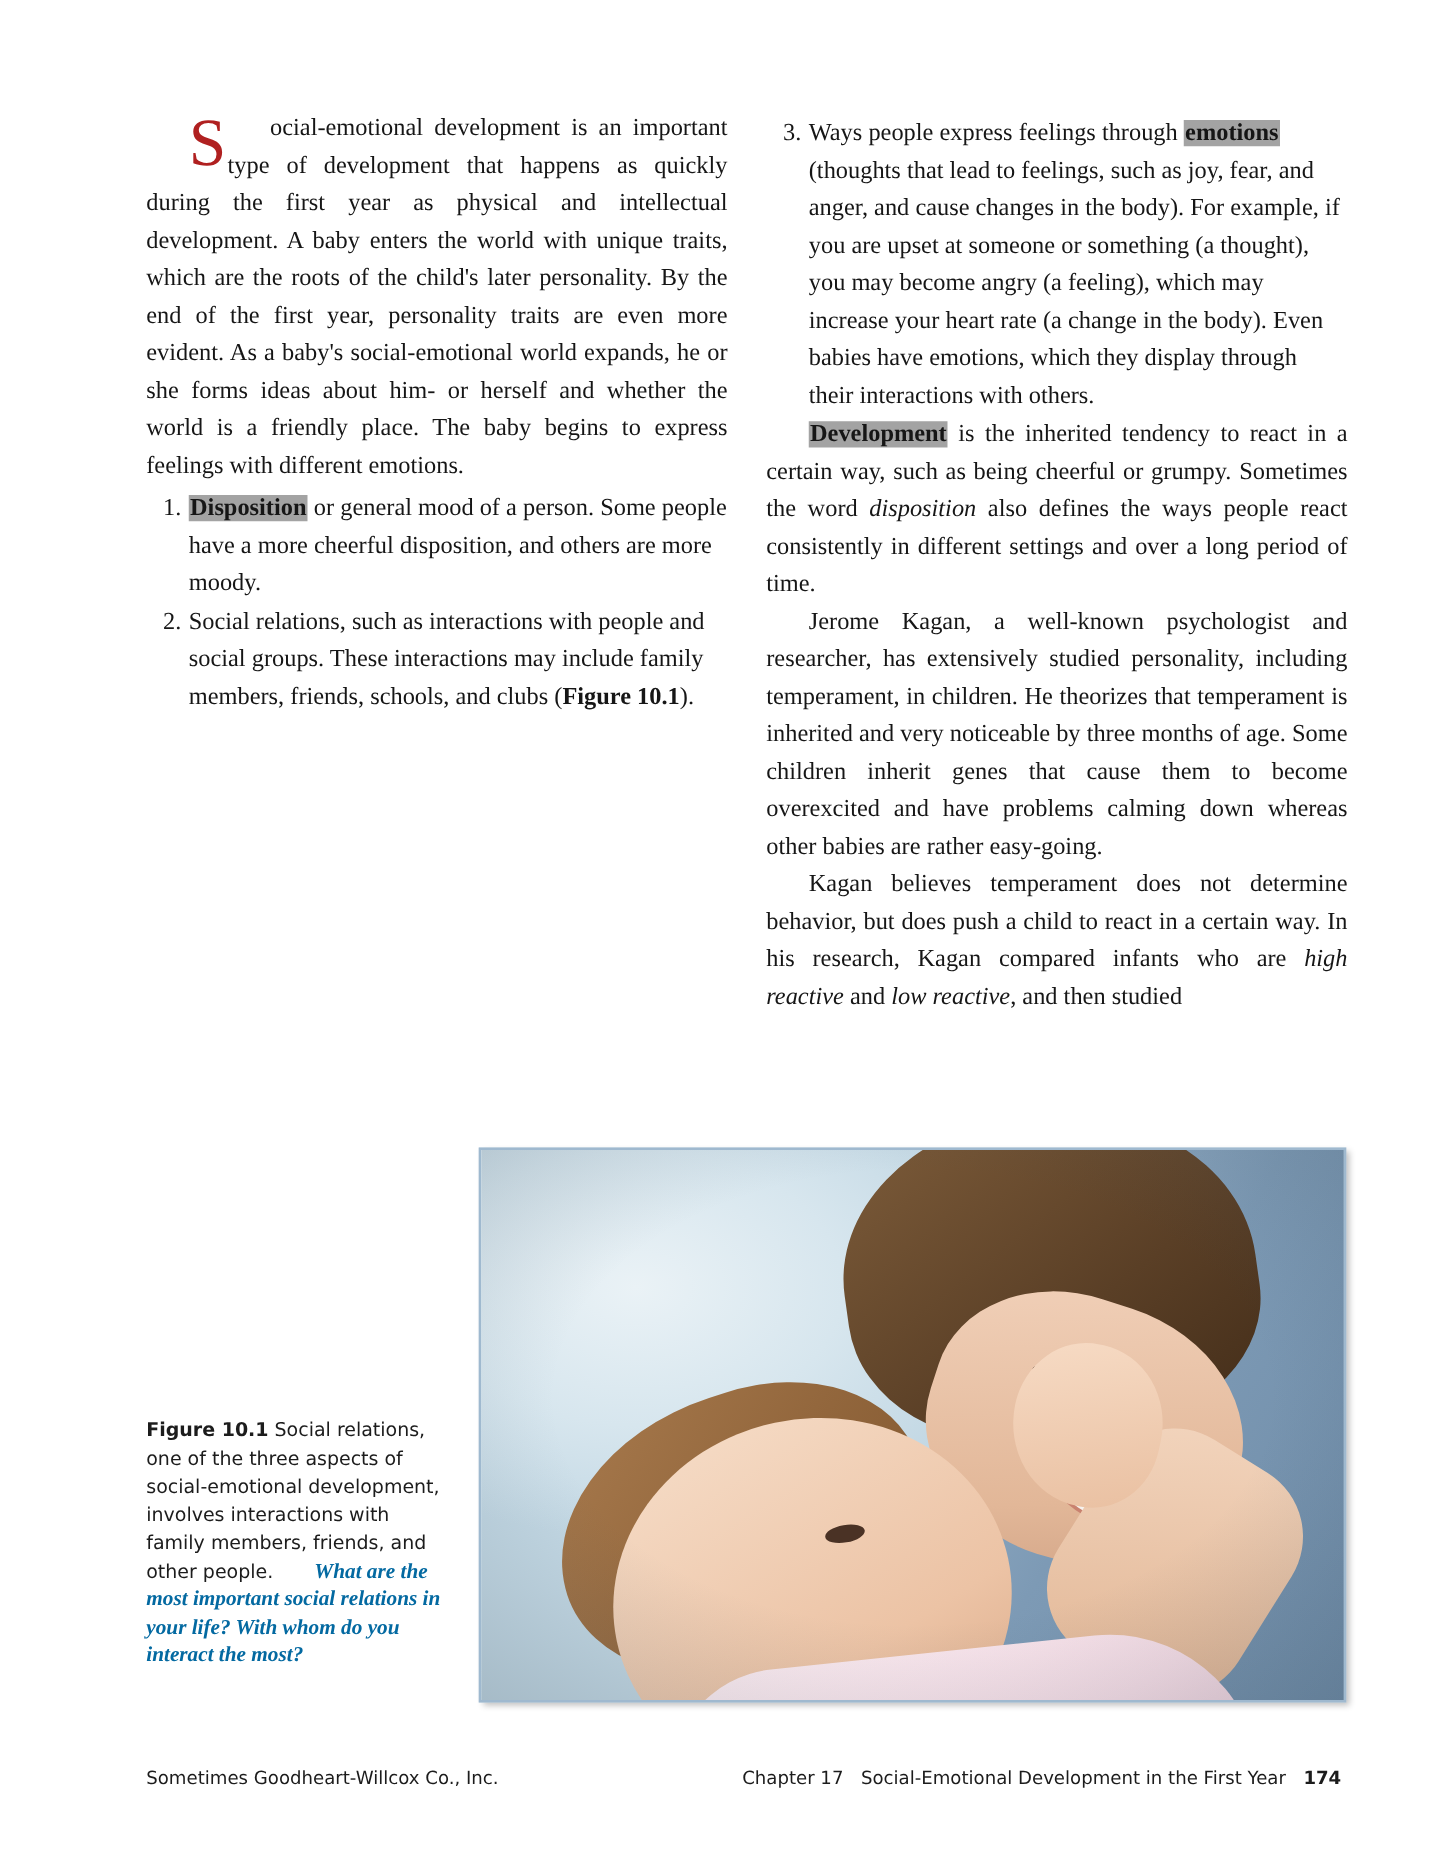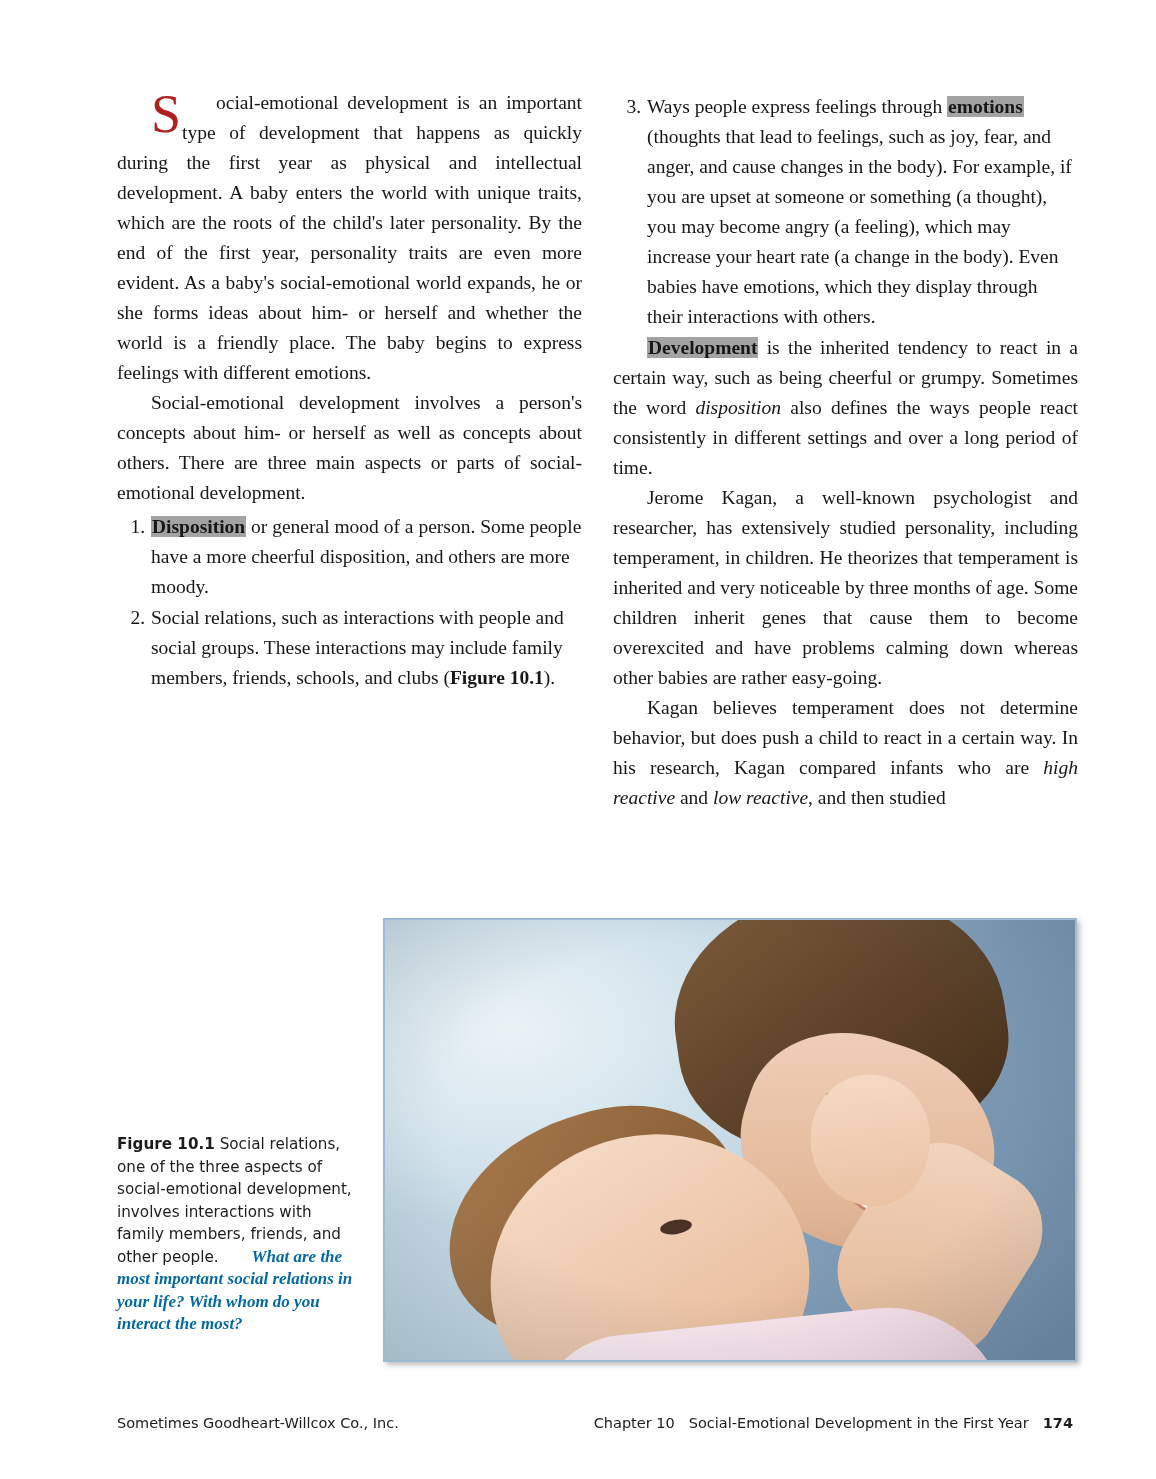--- a/index.html
+++ b/index.html
@@ -264,21 +264,20 @@
 </head>
 <body>
 
 <div class="page">
 
   <div class="col col-left">
 
     <p class="dropcap-para"><span class="dropcap">S</span><span>ocial-emotional development is an important type of development that happens as quickly during the first year as physical and intellectual development. A baby enters the world with unique traits, which are the roots of the child's later personality. By the end of the first year, personality traits are even more evident. As a baby's social-emotional world expands, he or she forms ideas about him- or herself and whether the world is a friendly place. The baby begins to express feelings with different emotions.</span></p>
 
 
-    <p class="body">Social-emotional development involves a person's concepts about him- or herself as well as concepts about others. There are three main aspects or parts of social-emotional development.</p>
 
     <ol class="list">
       <li>
         <span class="num">1.</span>
         <span class="hl">Disposition</span><span> or general mood of a person. Some people have a more cheerful disposition, and others are more moody.</span>
       </li>
       <li>
         <span class="num">2.</span>
         <span>Social relations, such as interactions with people and social groups. These interactions may include family members, friends, schools, and clubs (</span><span class="bold">Figure 10.1</span><span>).</span>
       </li>
@@ -318,17 +317,17 @@
     </div>
   </div>
 
   <div class="caption">
     <span class="cap-label">Figure 10.1</span><span>  Social relations, one of the three aspects of social-emotional development, involves interactions with family members, friends, and other people. </span><span class="cap-q">What are the most important social relations in your life? With whom do you interact the most?</span>
   </div>
 
   <div class="footer">
     <div class="copy">Sometimes Goodheart-Willcox Co., Inc.</div>
     <div class="chapline">
-      <span>Chapter 10</span><span class="chaptitle">Social-Emotional Development in the First Year</span><span class="pagenum">174</span>
+      <span>Chapter 17</span><span class="chaptitle">Social-Emotional Development in the First Year</span><span class="pagenum">174</span>
     </div>
   </div>
 
 </div>
 
 </body></html>

